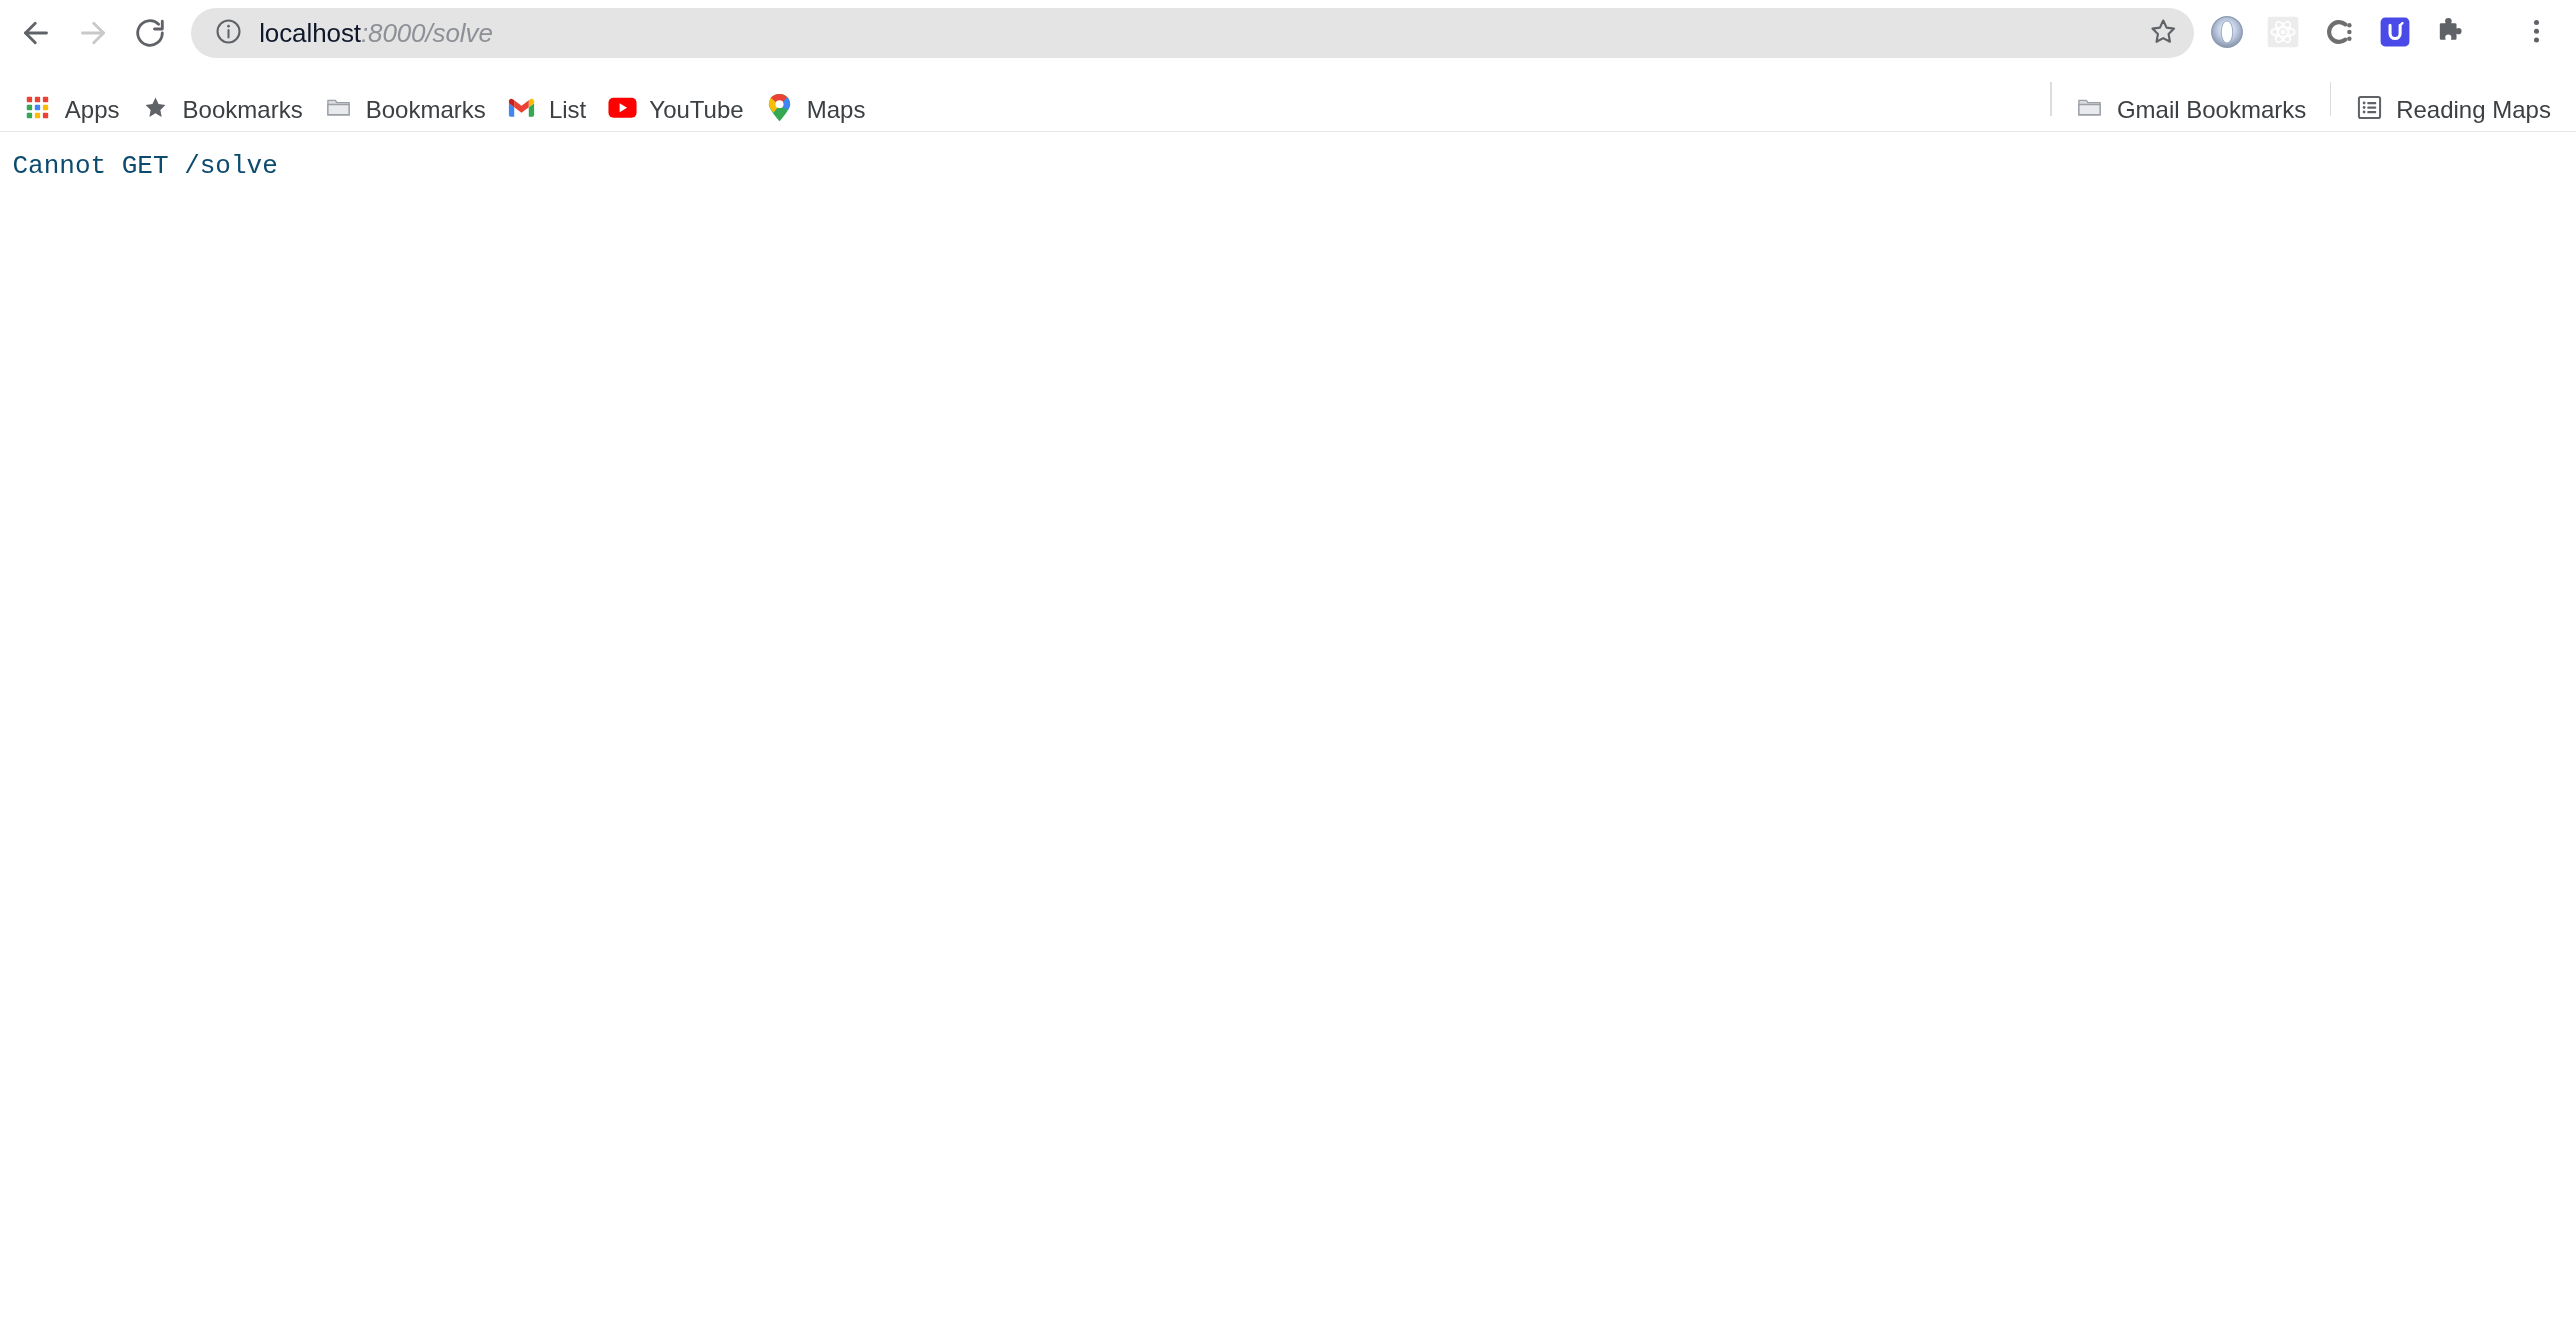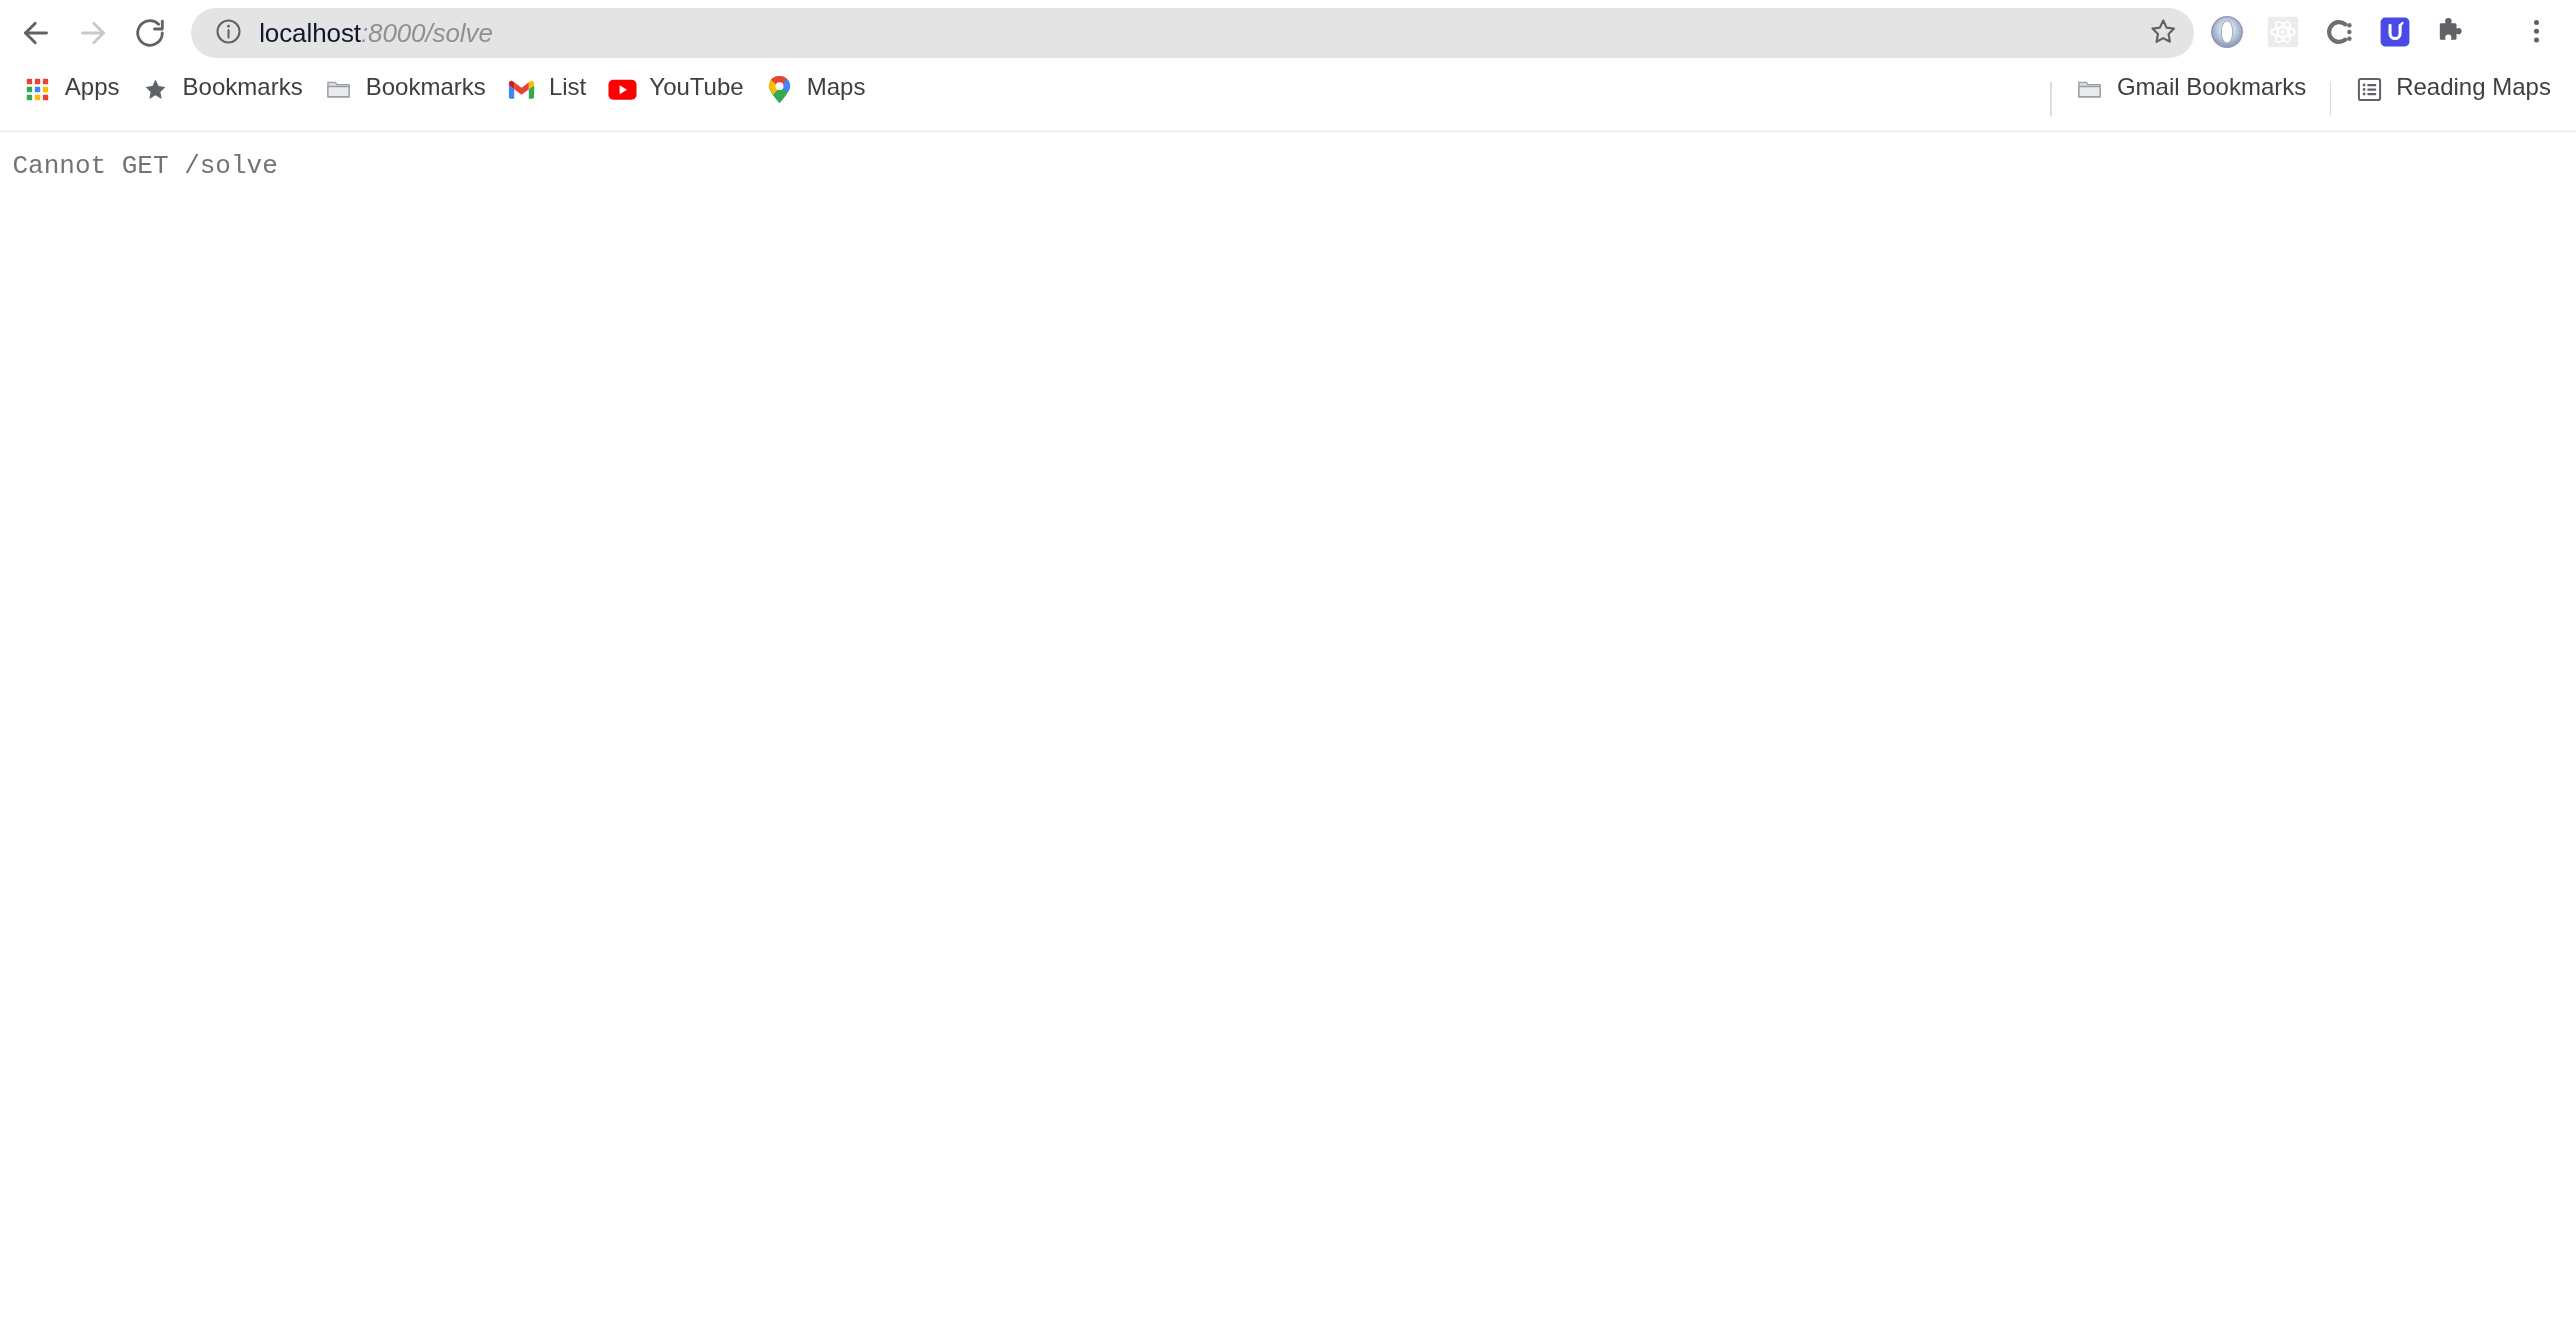--- a/index.html
+++ b/index.html
@@ -123,21 +123,21 @@
   #bookmarks-bar {
     height: 66px;
     display: flex;
     align-items: center;
     padding: 0 14.3px 0 12.5px;
     background: #ffffff;
     border-bottom: 1.8px solid #e6e6e6;
   }
   .bm-item {
     display: flex;
-    align-items: flex-start;
+    align-items: flex-end;
     height: 47px;
     padding: 0 10.8px;
     border-radius: 7.2px;
     cursor: pointer;
     flex: 0 0 auto;
     white-space: nowrap;
   }
   .bm-icon {
     width: 29px;
     height: 29px;
@@ -165,21 +165,21 @@
   #page-content {
     width: 2576px;
     height: 1203px;
     background: #ffffff;
     padding: 20px 0 0 12.5px;
   }
   #page-message {
     font-family: "Liberation Mono", "DejaVu Sans Mono", monospace;
     font-size: 26px;
     line-height: 1.15;
-    color: #737373;
+    color: #0c4a6e;
     white-space: pre;
   }
 </style>
 </head>
 <body>
 
 <div id="browser-chrome">
 
   <div id="toolbar">
 

